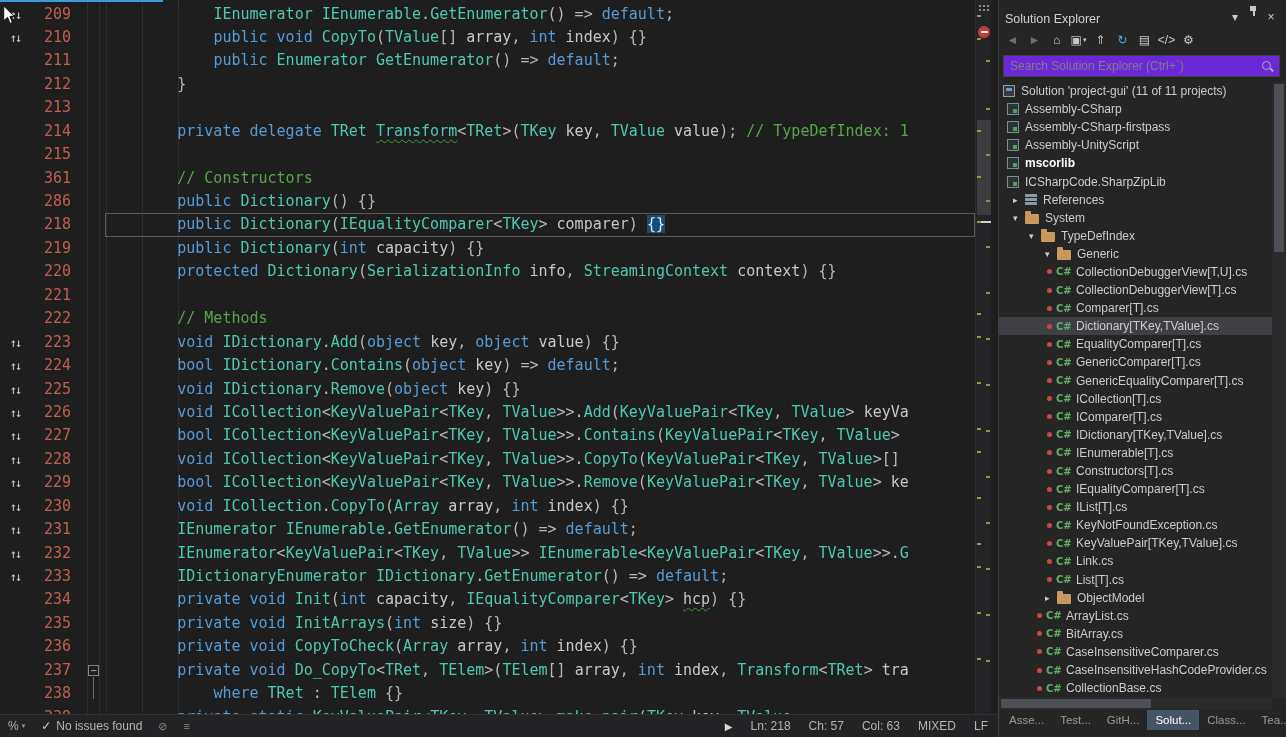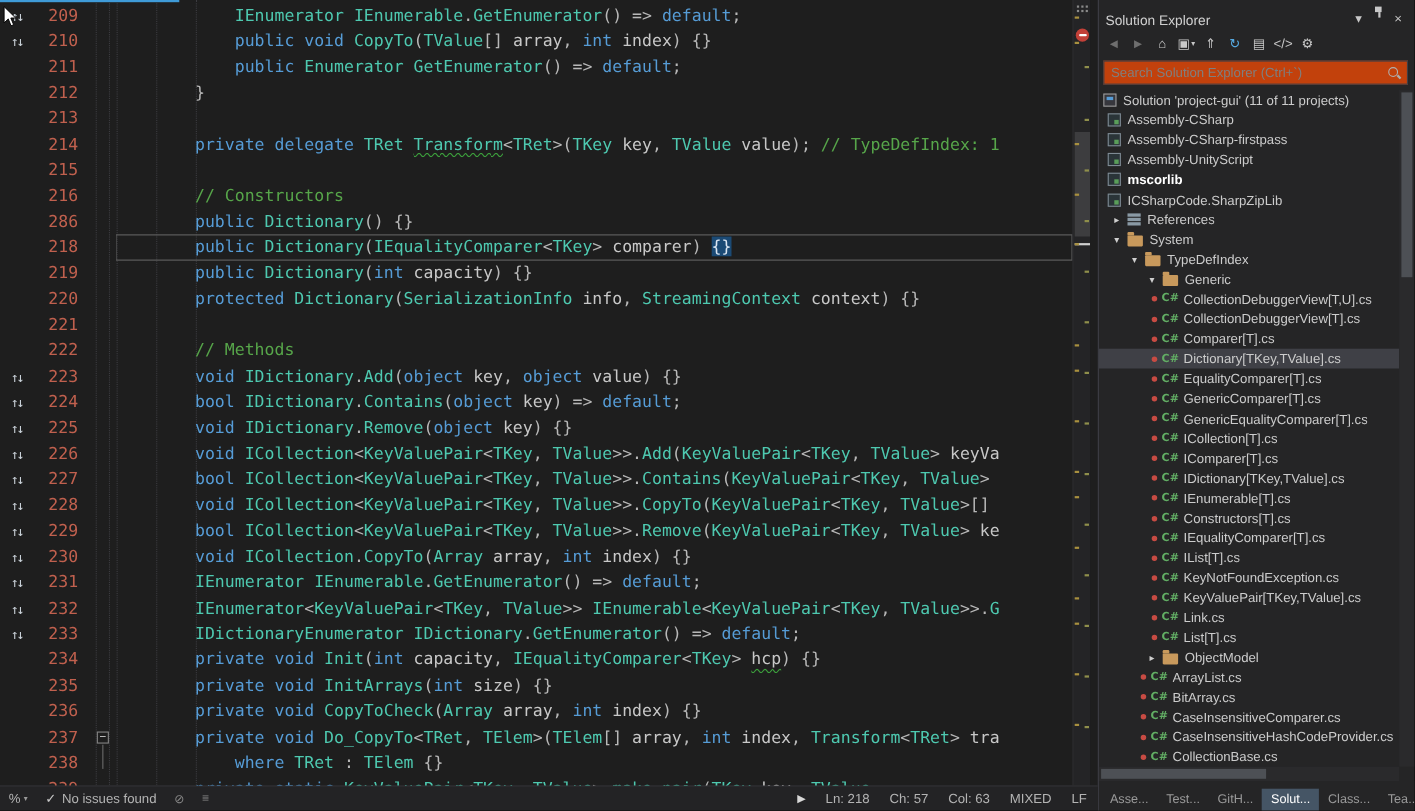--- a/index.html
+++ b/index.html
@@ -46,21 +46,21 @@
   .ptitle .tname{flex:1}
   .twbtn{width:18px;height:18px;display:inline-flex;align-items:center;justify-content:center;color:#c8c8c8;font-size:12px;cursor:default}
   .pinshape{position:relative}
   .pinshape::before{content:"";position:absolute;left:6px;top:3px;width:6px;height:5px;background:#c8c8c8}
   .pinshape::after{content:"";position:absolute;left:8.5px;top:8px;width:2px;height:5px;background:#c8c8c8}
   .ptoolbar{height:27px;display:flex;align-items:center;gap:1px;padding:0 3px}
   .tbtn{min-width:21px;height:21px;display:inline-flex;align-items:center;justify-content:center;color:#c8c8c8;font-size:12px}
   .tbtn.dim{color:#6e6e6e}
   .tbtn.accent{color:#56a9e0}
   .tcaret{font-size:7px;margin-left:1px;color:#c8c8c8}
-  .searchbox{display:flex;align-items:center;height:22px;margin:2px 6px 4px 4px;background:#c2410c;border:1px solid #3f3f46}
+  .searchbox{display:flex;align-items:center;height:22px;margin:2px 6px 4px 4px;background:#6d28d9;border:1px solid #3f3f46}
   .searchbox input{flex:1;background:transparent;border:0;outline:0;color:#cccccc;font-size:12px;font-family:"Liberation Sans",sans-serif;padding:0 6px}
   .searchbox input::placeholder{color:#7f7f7f}
   .mag{width:13px;height:13px;position:relative;margin:0 5px;flex:none}
   .mag::before{content:"";position:absolute;left:1px;top:1px;width:7px;height:7px;border:1.5px solid #b0b0b0;border-radius:50%}
   .mag::after{content:"";position:absolute;left:9px;top:9px;width:4px;height:1.5px;background:#b0b0b0;transform:rotate(45deg)}
   .tree{position:absolute;left:0;top:82px;right:14px;bottom:40px;overflow:hidden}
   .trow{display:flex;align-items:center;height:18.1px;white-space:nowrap;overflow:hidden}
   .trow.sel{background:#3f4046}
   .trow.d0{padding-left:4px}.trow.d1{padding-left:8px}.trow.d2{padding-left:14px}
   .trow.d3{padding-left:30px}.trow.d4{padding-left:46px}.trow.d4f{padding-left:38px}.trow.d5f{padding-left:48px}
@@ -74,21 +74,21 @@
   .tic.folder::before{content:"";position:absolute;top:-3px;left:0;width:6px;height:3px;background:#c8995c;border-radius:1px 1px 0 0}
   .tic.project{width:12px;height:12px;border:1px solid #7e8a93;background:#2a3438;position:relative}
   .tic.project::after{content:"";position:absolute;right:1px;bottom:1px;width:4px;height:4px;background:#5a9e5a}
   .tic.solution{width:12px;height:12px;border:1px solid #9b9b9b;background:#37373d;position:relative}
   .tic.solution::after{content:"";position:absolute;left:2px;top:2px;width:6px;height:3px;background:#569cd6}
   .tic.refs{width:12px;height:3px;background:#8a9aa5;box-shadow:0 4px 0 #8a9aa5,0 8px 0 #8a9aa5;margin-bottom:8px}
   .pvscroll{position:absolute;right:0;top:82px;width:14px;bottom:40px;background:#2a2a2c}
   .pvthumb{position:absolute;left:2px;top:2px;width:10px;height:168px;background:#4d5055}
   .phscroll{position:absolute;left:0;right:14px;bottom:27px;height:13px;background:#2a2a2c}
   .phthumb{position:absolute;left:2px;top:2px;width:150px;height:9px;background:#4d5055}
-  .ptabs{position:absolute;left:0;right:0;bottom:0;height:27px;display:flex;align-items:flex-end;background:#252526;padding-left:2px}
+  .ptabs{position:absolute;left:0;right:0;bottom:0;height:27px;display:flex;align-items:flex-start;background:#252526;padding-left:2px}
   .ptab{padding:4px 8px;font-size:11.5px;color:#9a9a9a}
   .ptab.active{background:#455565;color:#ffffff}
 
   
   .statusbar{position:absolute;left:0;top:714px;width:998px;height:23px;background:#232325;border-top:1px solid #323236;display:flex;align-items:center;color:#b4b4b4;font-size:12px}
   .sb-left{display:flex;align-items:center;gap:16px;padding-left:8px}
   .sb-zoom{display:flex;align-items:center;gap:3px}
   .sb-caret{font-size:7px;color:#9a9a9a}
   .sb-issues{display:flex;align-items:center;gap:5px}
   .sb-check{color:#c8c8c8}
@@ -112,21 +112,21 @@
     <div class="ig" style="left:142px"></div>
     <div class="ig" style="left:178px"></div>
     <div class="rows">
         <div class="crow"><span class="cg"><span class="garrow">↑↓</span></span><span class="cn">209</span><span class="cf"></span><span class="ct"><span class="tk-p">            </span><span class="tk-t">IEnumerator</span><span class="tk-p"> </span><span class="tk-t">IEnumerable</span><span class="tk-p">.</span><span class="tk-m">GetEnumerator</span><span class="tk-p">() =&gt; </span><span class="tk-k">default</span><span class="tk-p">;</span></span></div>
         <div class="crow"><span class="cg"><span class="garrow">↑↓</span></span><span class="cn">210</span><span class="cf"></span><span class="ct"><span class="tk-p">            </span><span class="tk-k">public</span><span class="tk-p"> </span><span class="tk-k">void</span><span class="tk-p"> </span><span class="tk-m">CopyTo</span><span class="tk-p">(</span><span class="tk-t">TValue</span><span class="tk-p">[] </span><span class="tk-i">array</span><span class="tk-p">, </span><span class="tk-k">int</span><span class="tk-p"> </span><span class="tk-i">index</span><span class="tk-p">) {}</span></span></div>
         <div class="crow"><span class="cg"></span><span class="cn">211</span><span class="cf"></span><span class="ct"><span class="tk-p">            </span><span class="tk-k">public</span><span class="tk-p"> </span><span class="tk-t">Enumerator</span><span class="tk-p"> </span><span class="tk-m">GetEnumerator</span><span class="tk-p">() =&gt; </span><span class="tk-k">default</span><span class="tk-p">;</span></span></div>
         <div class="crow"><span class="cg"></span><span class="cn">212</span><span class="cf"></span><span class="ct"><span class="tk-p">        }</span></span></div>
         <div class="crow"><span class="cg"></span><span class="cn">213</span><span class="cf"></span><span class="ct"></span></div>
         <div class="crow"><span class="cg"></span><span class="cn">214</span><span class="cf"></span><span class="ct"><span class="tk-p">        </span><span class="tk-k">private</span><span class="tk-p"> </span><span class="tk-k">delegate</span><span class="tk-p"> </span><span class="tk-t">TRet</span><span class="tk-p"> </span><span class="tk-w">Transform</span><span class="tk-p">&lt;</span><span class="tk-t">TRet</span><span class="tk-p">&gt;(</span><span class="tk-t">TKey</span><span class="tk-p"> </span><span class="tk-i">key</span><span class="tk-p">, </span><span class="tk-t">TValue</span><span class="tk-p"> </span><span class="tk-i">value</span><span class="tk-p">); </span><span class="tk-c">// TypeDefIndex: 1</span></span></div>
         <div class="crow"><span class="cg"></span><span class="cn">215</span><span class="cf"></span><span class="ct"></span></div>
-        <div class="crow"><span class="cg"></span><span class="cn">216</span><span class="cf"></span><span class="ct"><span class="tk-p">        </span><span class="tk-c">// Constructors</span></span></div>
+        <div class="crow"><span class="cg"></span><span class="cn">361</span><span class="cf"></span><span class="ct"><span class="tk-p">        </span><span class="tk-c">// Constructors</span></span></div>
         <div class="crow"><span class="cg"></span><span class="cn">286</span><span class="cf"></span><span class="ct"><span class="tk-p">        </span><span class="tk-k">public</span><span class="tk-p"> </span><span class="tk-t">Dictionary</span><span class="tk-p">() {}</span></span></div>
         <div class="crow cur"><span class="cg"></span><span class="cn">218</span><span class="cf"></span><span class="ct"><span class="tk-p">        </span><span class="tk-k">public</span><span class="tk-p"> </span><span class="tk-t">Dictionary</span><span class="tk-p">(</span><span class="tk-t">IEqualityComparer</span><span class="tk-p">&lt;</span><span class="tk-t">TKey</span><span class="tk-p">&gt; </span><span class="tk-i">comparer</span><span class="tk-p">) </span><span class="tk-b">{}</span></span></div>
         <div class="crow"><span class="cg"></span><span class="cn">219</span><span class="cf"></span><span class="ct"><span class="tk-p">        </span><span class="tk-k">public</span><span class="tk-p"> </span><span class="tk-t">Dictionary</span><span class="tk-p">(</span><span class="tk-k">int</span><span class="tk-p"> </span><span class="tk-i">capacity</span><span class="tk-p">) {}</span></span></div>
         <div class="crow"><span class="cg"></span><span class="cn">220</span><span class="cf"></span><span class="ct"><span class="tk-p">        </span><span class="tk-k">protected</span><span class="tk-p"> </span><span class="tk-t">Dictionary</span><span class="tk-p">(</span><span class="tk-t">SerializationInfo</span><span class="tk-p"> </span><span class="tk-i">info</span><span class="tk-p">, </span><span class="tk-t">StreamingContext</span><span class="tk-p"> </span><span class="tk-i">context</span><span class="tk-p">) {}</span></span></div>
         <div class="crow"><span class="cg"></span><span class="cn">221</span><span class="cf"></span><span class="ct"></span></div>
         <div class="crow"><span class="cg"></span><span class="cn">222</span><span class="cf"></span><span class="ct"><span class="tk-p">        </span><span class="tk-c">// Methods</span></span></div>
         <div class="crow"><span class="cg"><span class="garrow">↑↓</span></span><span class="cn">223</span><span class="cf"></span><span class="ct"><span class="tk-p">        </span><span class="tk-k">void</span><span class="tk-p"> </span><span class="tk-t">IDictionary</span><span class="tk-p">.</span><span class="tk-m">Add</span><span class="tk-p">(</span><span class="tk-k">object</span><span class="tk-p"> </span><span class="tk-i">key</span><span class="tk-p">, </span><span class="tk-k">object</span><span class="tk-p"> </span><span class="tk-i">value</span><span class="tk-p">) {}</span></span></div>
         <div class="crow"><span class="cg"><span class="garrow">↑↓</span></span><span class="cn">224</span><span class="cf"></span><span class="ct"><span class="tk-p">        </span><span class="tk-k">bool</span><span class="tk-p"> </span><span class="tk-t">IDictionary</span><span class="tk-p">.</span><span class="tk-m">Contains</span><span class="tk-p">(</span><span class="tk-k">object</span><span class="tk-p"> </span><span class="tk-i">key</span><span class="tk-p">) =&gt; </span><span class="tk-k">default</span><span class="tk-p">;</span></span></div>
         <div class="crow"><span class="cg"><span class="garrow">↑↓</span></span><span class="cn">225</span><span class="cf"></span><span class="ct"><span class="tk-p">        </span><span class="tk-k">void</span><span class="tk-p"> </span><span class="tk-t">IDictionary</span><span class="tk-p">.</span><span class="tk-m">Remove</span><span class="tk-p">(</span><span class="tk-k">object</span><span class="tk-p"> </span><span class="tk-i">key</span><span class="tk-p">) {}</span></span></div>
         <div class="crow"><span class="cg"><span class="garrow">↑↓</span></span><span class="cn">226</span><span class="cf"></span><span class="ct"><span class="tk-p">        </span><span class="tk-k">void</span><span class="tk-p"> </span><span class="tk-t">ICollection</span><span class="tk-p">&lt;</span><span class="tk-t">KeyValuePair</span><span class="tk-p">&lt;</span><span class="tk-t">TKey</span><span class="tk-p">, </span><span class="tk-t">TValue</span><span class="tk-p">&gt;&gt;.</span><span class="tk-m">Add</span><span class="tk-p">(</span><span class="tk-t">KeyValuePair</span><span class="tk-p">&lt;</span><span class="tk-t">TKey</span><span class="tk-p">, </span><span class="tk-t">TValue</span><span class="tk-p">&gt; </span><span class="tk-i">keyVa</span></span></div>

